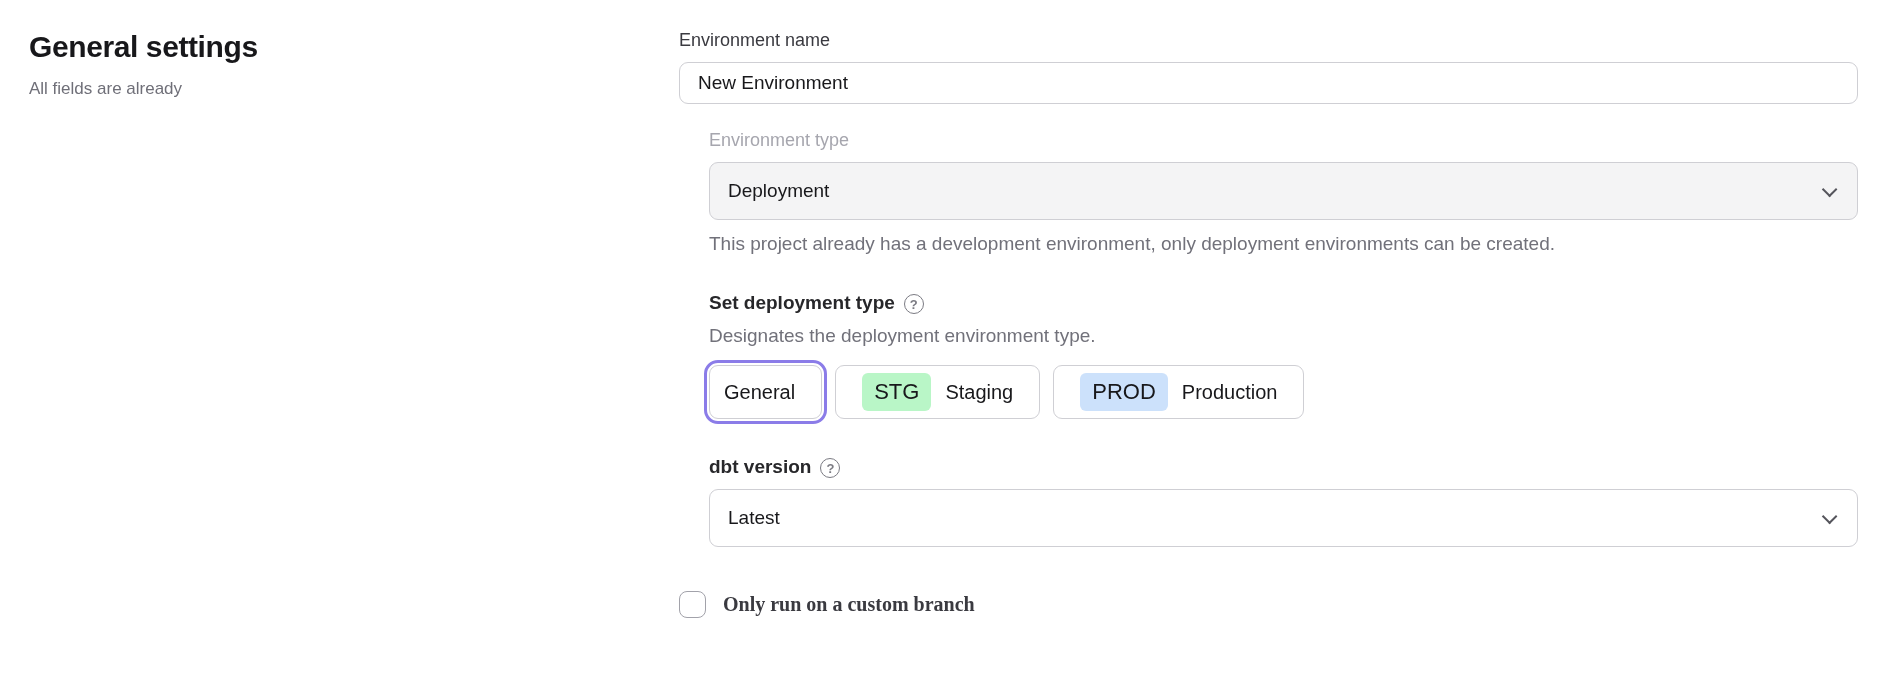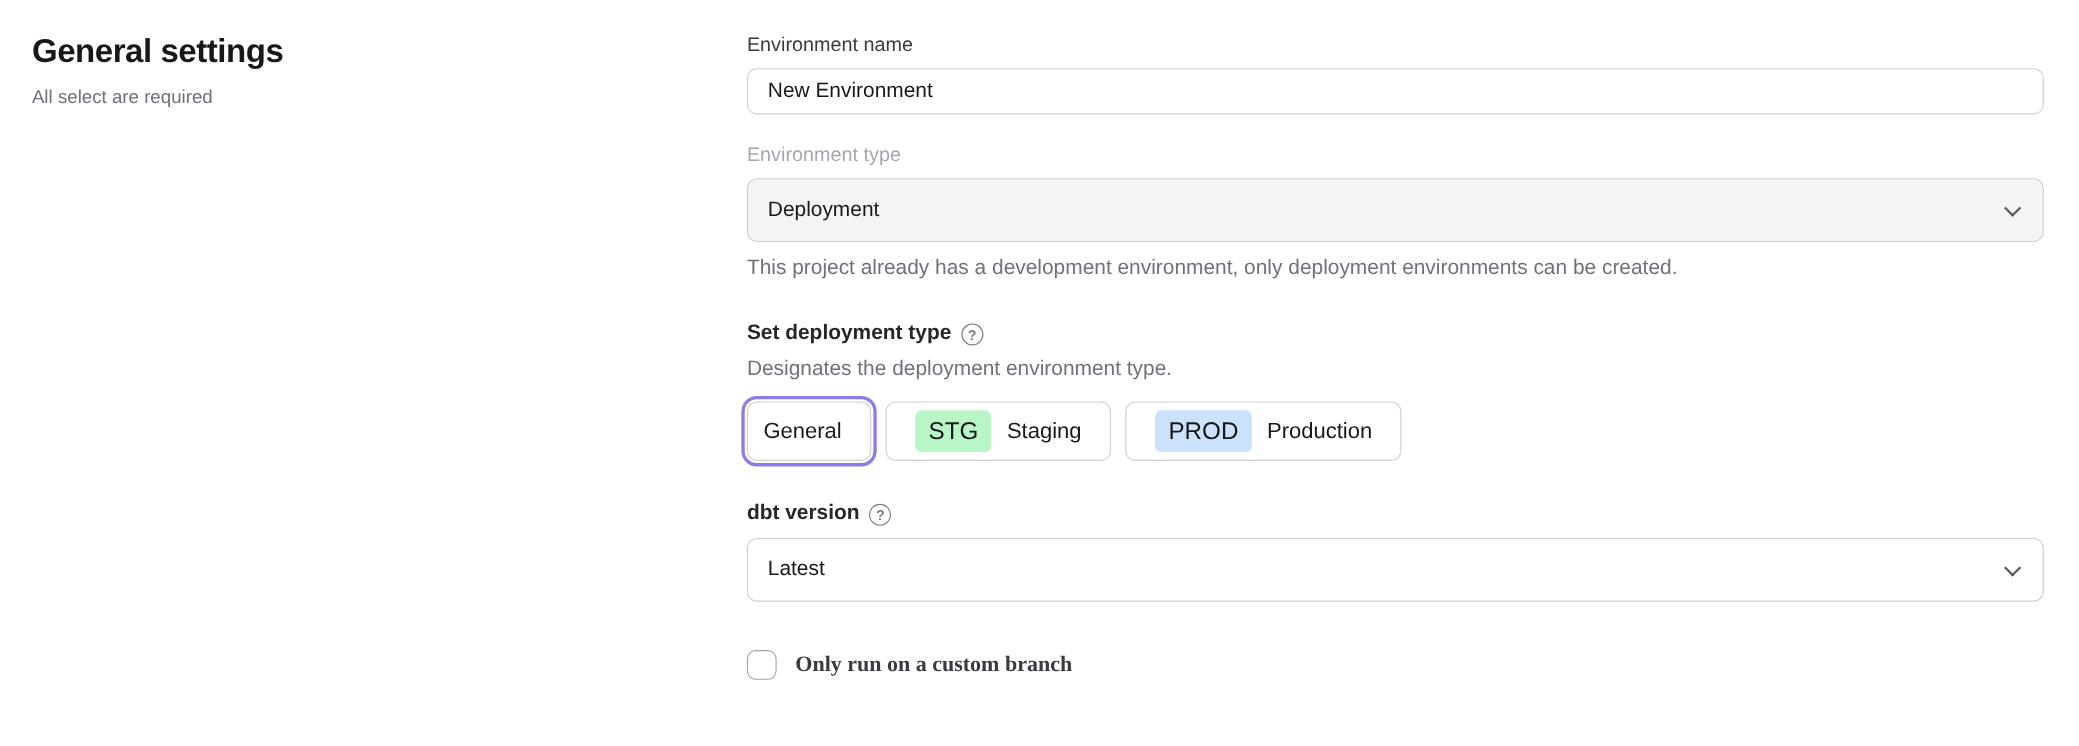--- a/index.html
+++ b/index.html
@@ -48,21 +48,21 @@
   .select-box.disabled { background: #f4f4f5; cursor: default; }
 
   .chevron {
     width: 11px; height: 11px;
     border-right: 2px solid #55555c; border-bottom: 2px solid #55555c;
     transform: rotate(45deg) translateY(-3px);
   }
 
   .helper-text { font-size: 19px; color: #71717a; margin-top: 13px; }
 
-  .section { margin-top: 26px; }
+  .section { margin-top: 26px; margin-left: 30px; }
   .section.lg { margin-top: 37px; }
 
   .help-icon {
     display: inline-flex; align-items: center; justify-content: center;
     width: 20px; height: 20px; border-radius: 50%;
     border: 1.5px solid #7b7b83; color: #7b7b83;
     font-size: 13px; font-weight: 700;
     margin-left: 9px; cursor: pointer; flex-shrink: 0;
   }
 
@@ -94,21 +94,21 @@
     margin-left: 17px; font-size: 20px; font-weight: 600; color: #3a3a40; font-family: Liberation Serif, serif;
   }
 </style>
 </head>
 <body>
 
 <div class="page">
 
   <div class="left-col">
     <h1 class="page-title">General settings</h1>
-    <div class="page-subtitle">All select are required</div>
+    <div class="page-subtitle">All fields are already</div>
   </div>
 
   <div class="right-col">
 
     <div>
       <label class="field-label">Environment name</label>
       <input class="text-input" type="text" value="New Environment" style="">
     </div>
 
     <div class="section">

